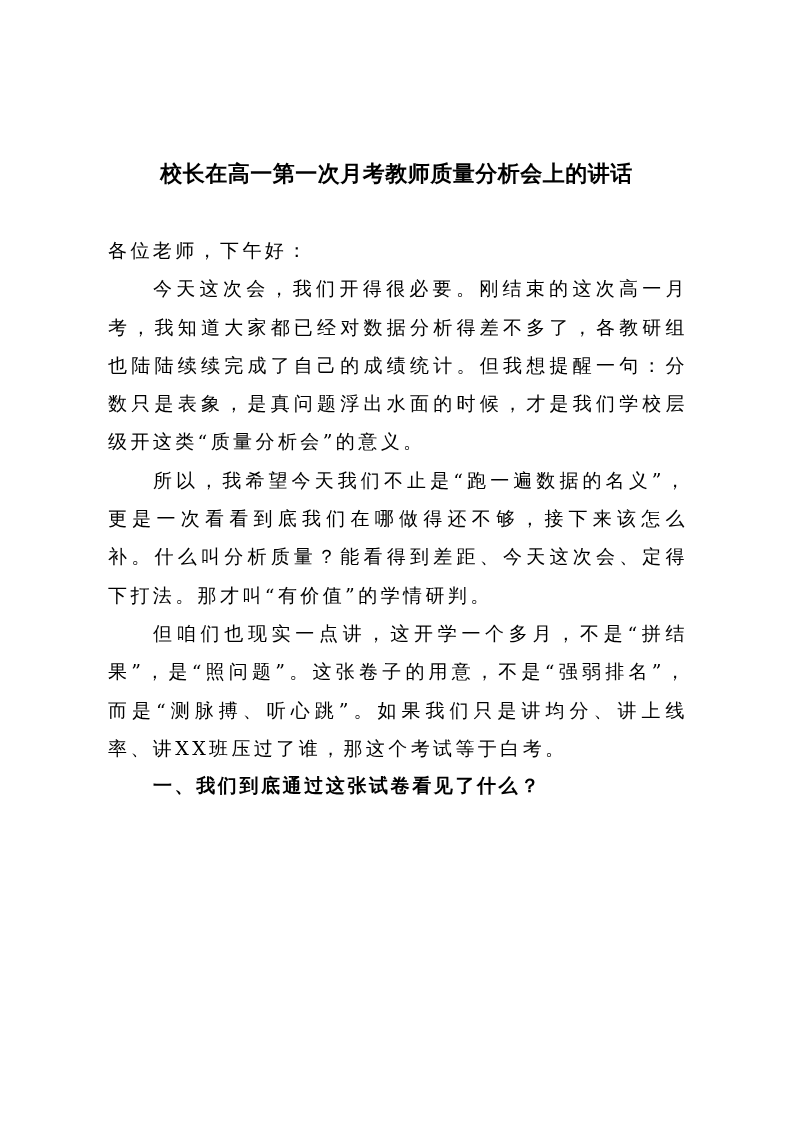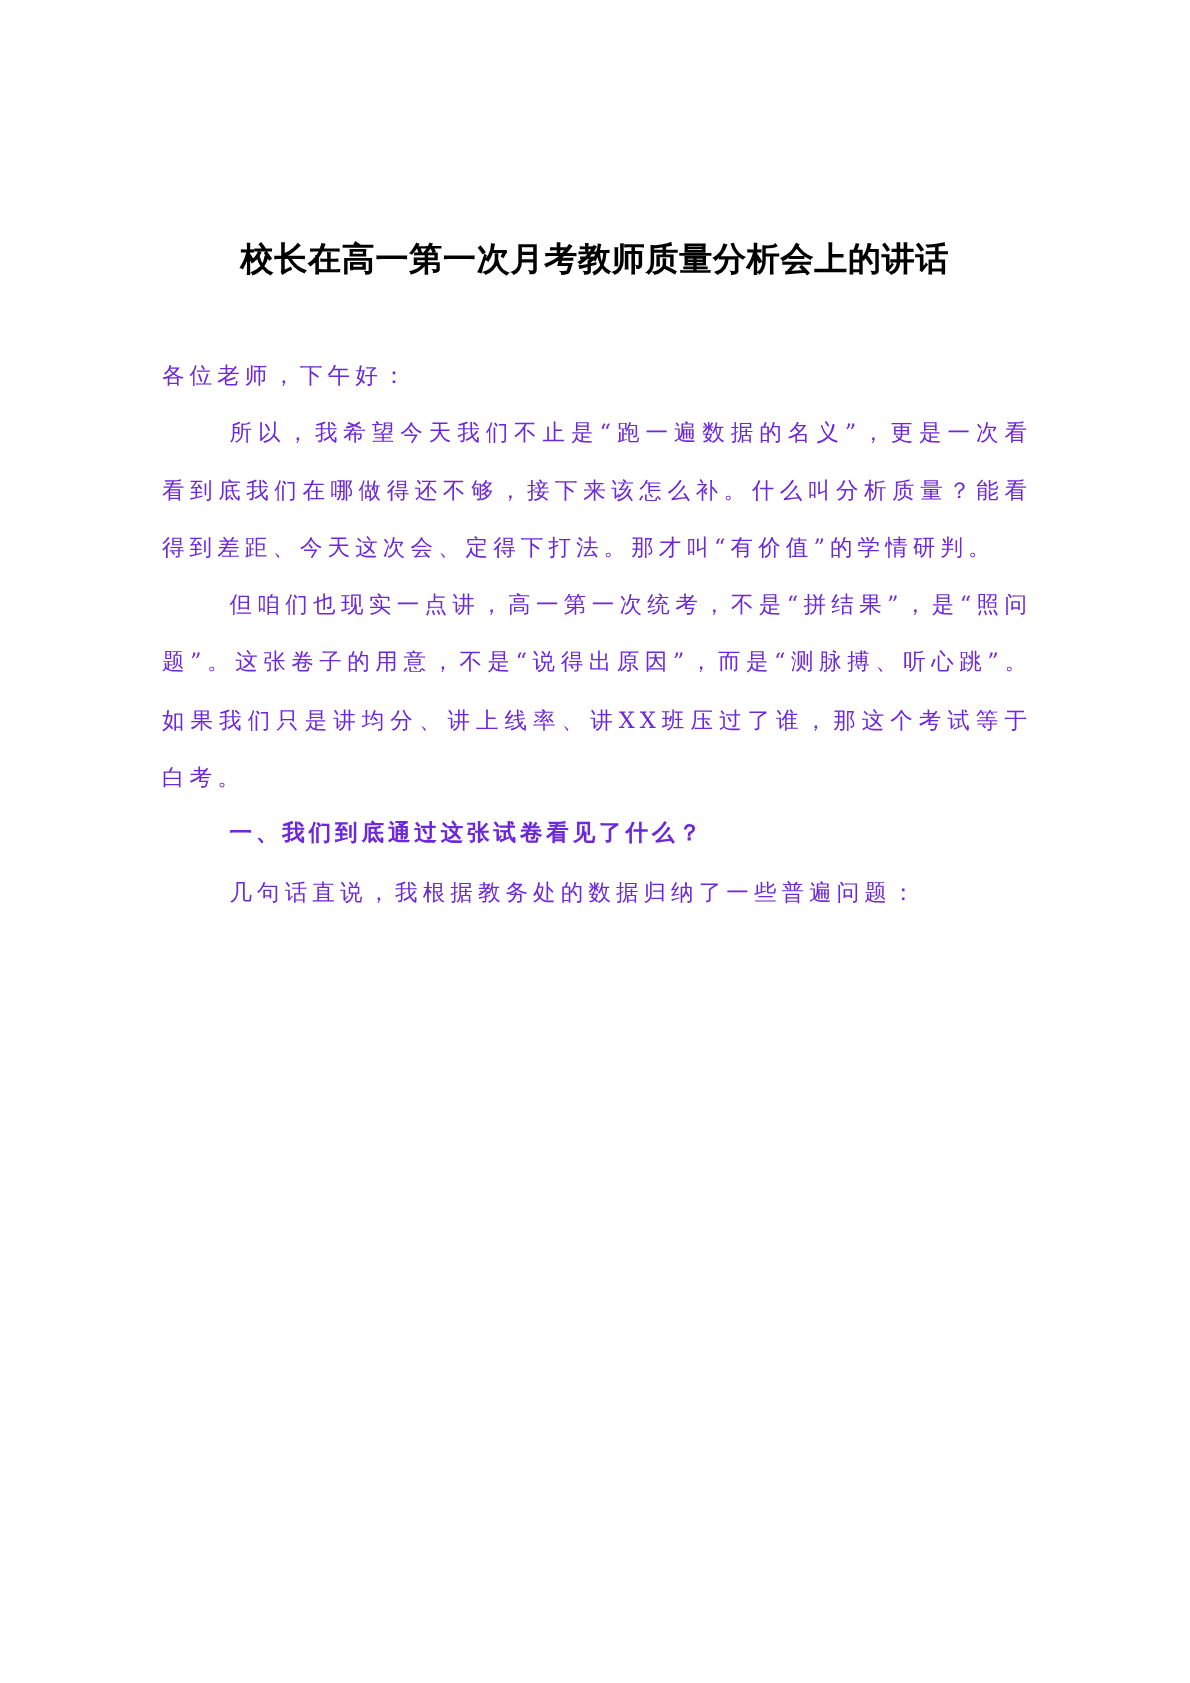--- a/index.html
+++ b/index.html
@@ -5,32 +5,32 @@
   html, body { margin: 0; padding: 0; background: #ffffff; }
   body { width: 793px; height: 1122px; position: relative; overflow: hidden; }
   .page { position: absolute; left: 0; top: 0; width: 793px; height: 1122px; background: #fff; padding-left: 35px; }
   .title {
     position: absolute; left: 0; top: 157px; width: 793px; text-align: center;
     font-family: "DejaVu Sans", sans-serif; font-weight: bold; font-size: 22px;
     color: #000; letter-spacing: 0.5px; margin: 0; line-height: 34px;
   }
   .body {
     position: absolute; left: 108px; top: 231px; width: 580px;
-    font-family: "DejaVu Serif", serif; font-size: 15px; color: #6d28d9;
+    font-family: "DejaVu Serif", serif; font-size: 19px; color: #000000;
     line-height: 38.3px; letter-spacing: 3.4px;
   }
   .body p { margin: 0; text-align: justify; text-align-last: left; }
   .body p.indent { text-indent: 45px; }
   .body p.heading { text-indent: 45px; font-family: Liberation Serif, serif; font-weight: bold; letter-spacing: 2.6px; }
 </style>
 </head>
 <body>
 
 <div class="page">
   <h1 class="title">校长在高一第一次月考教师质量分析会上的讲话</h1>
   <div class="body">
     <p>各位老师，下午好：</p>
+    <p class="indent">今天这次会，我们开得很必要。刚结束的这次高一月考，我知道大家都已经对数据分析得差不多了，各教研组也陆陆续续完成了自己的成绩统计。但我想提醒一句：分数只是表象，是真问题浮出水面的时候，才是我们学校层级开这类“质量分析会”的意义。</p>
     <p class="indent">所以，我希望今天我们不止是“跑一遍数据的名义”，更是一次看看到底我们在哪做得还不够，接下来该怎么补。什么叫分析质量？能看得到差距、今天这次会、定得下打法。那才叫“有价值”的学情研判。</p>
-    <p class="indent">但咱们也现实一点讲，高一第一次统考，不是“拼结果”，是“照问题”。这张卷子的用意，不是“说得出原因”，而是“测脉搏、听心跳”。如果我们只是讲均分、讲上线率、讲XX班压过了谁，那这个考试等于白考。</p>
+    <p class="indent">但咱们也现实一点讲，这开学一个多月，不是“拼结果”，是“照问题”。这张卷子的用意，不是“强弱排名”，而是“测脉搏、听心跳”。如果我们只是讲均分、讲上线率、讲XX班压过了谁，那这个考试等于白考。</p>
     <p class="heading">一、我们到底通过这张试卷看见了什么？</p>
-    <p class="indent">几句话直说，我根据教务处的数据归纳了一些普遍问题：</p>
   </div>
 </div>
 
 </body></html>

